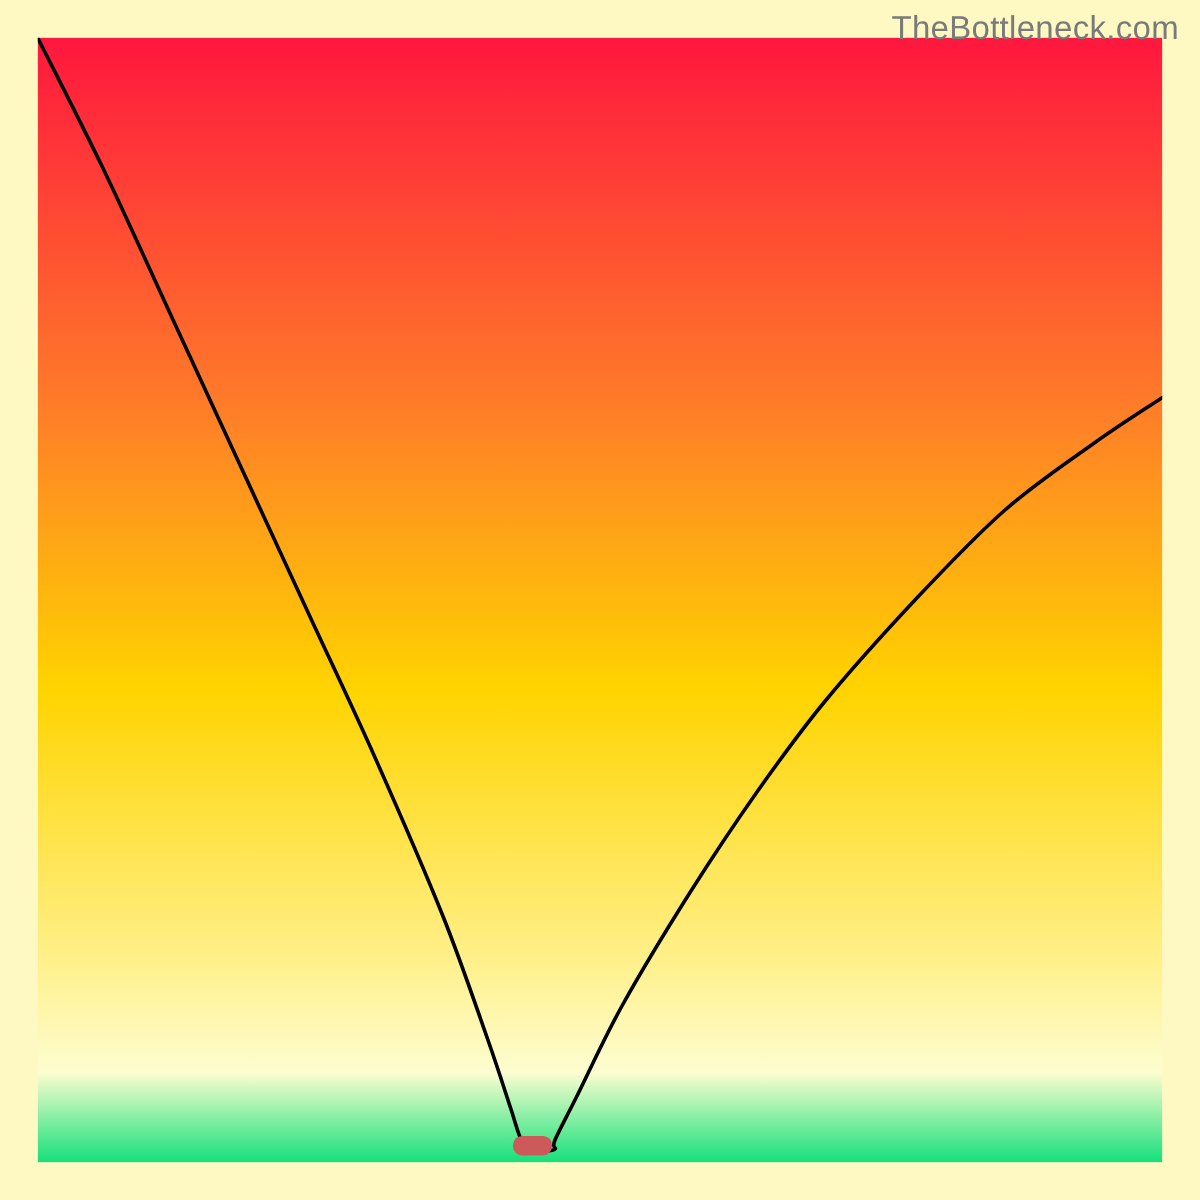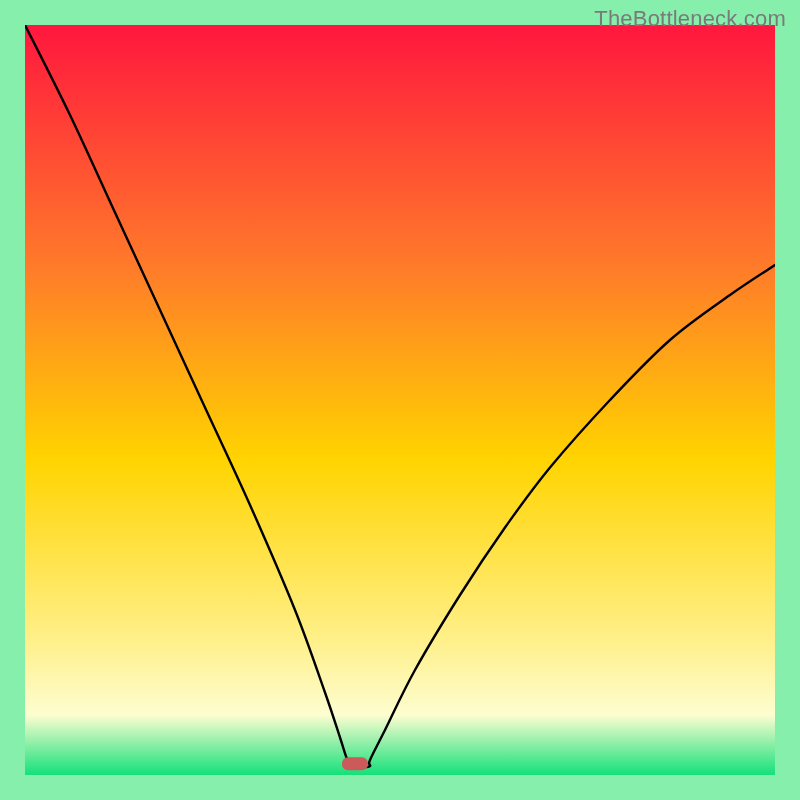--- a/index.html
+++ b/index.html
@@ -8,21 +8,21 @@
     width: 800px;
     height: 800px;
     background: #000;
     font-family: Arial, Helvetica, sans-serif;
     overflow: hidden;
   }
   .frame {
     position: relative;
     width: 800px;
     height: 800px;
-    background: #86efac;
+    background: #fef9c3;
   }
   .watermark {
     position: absolute;
     top: 6px;
     right: 14px;
     color: #7a7a7a;
     font-size: 22px;
     font-weight: 500;
     letter-spacing: 0.2px;
     z-index: 20;

